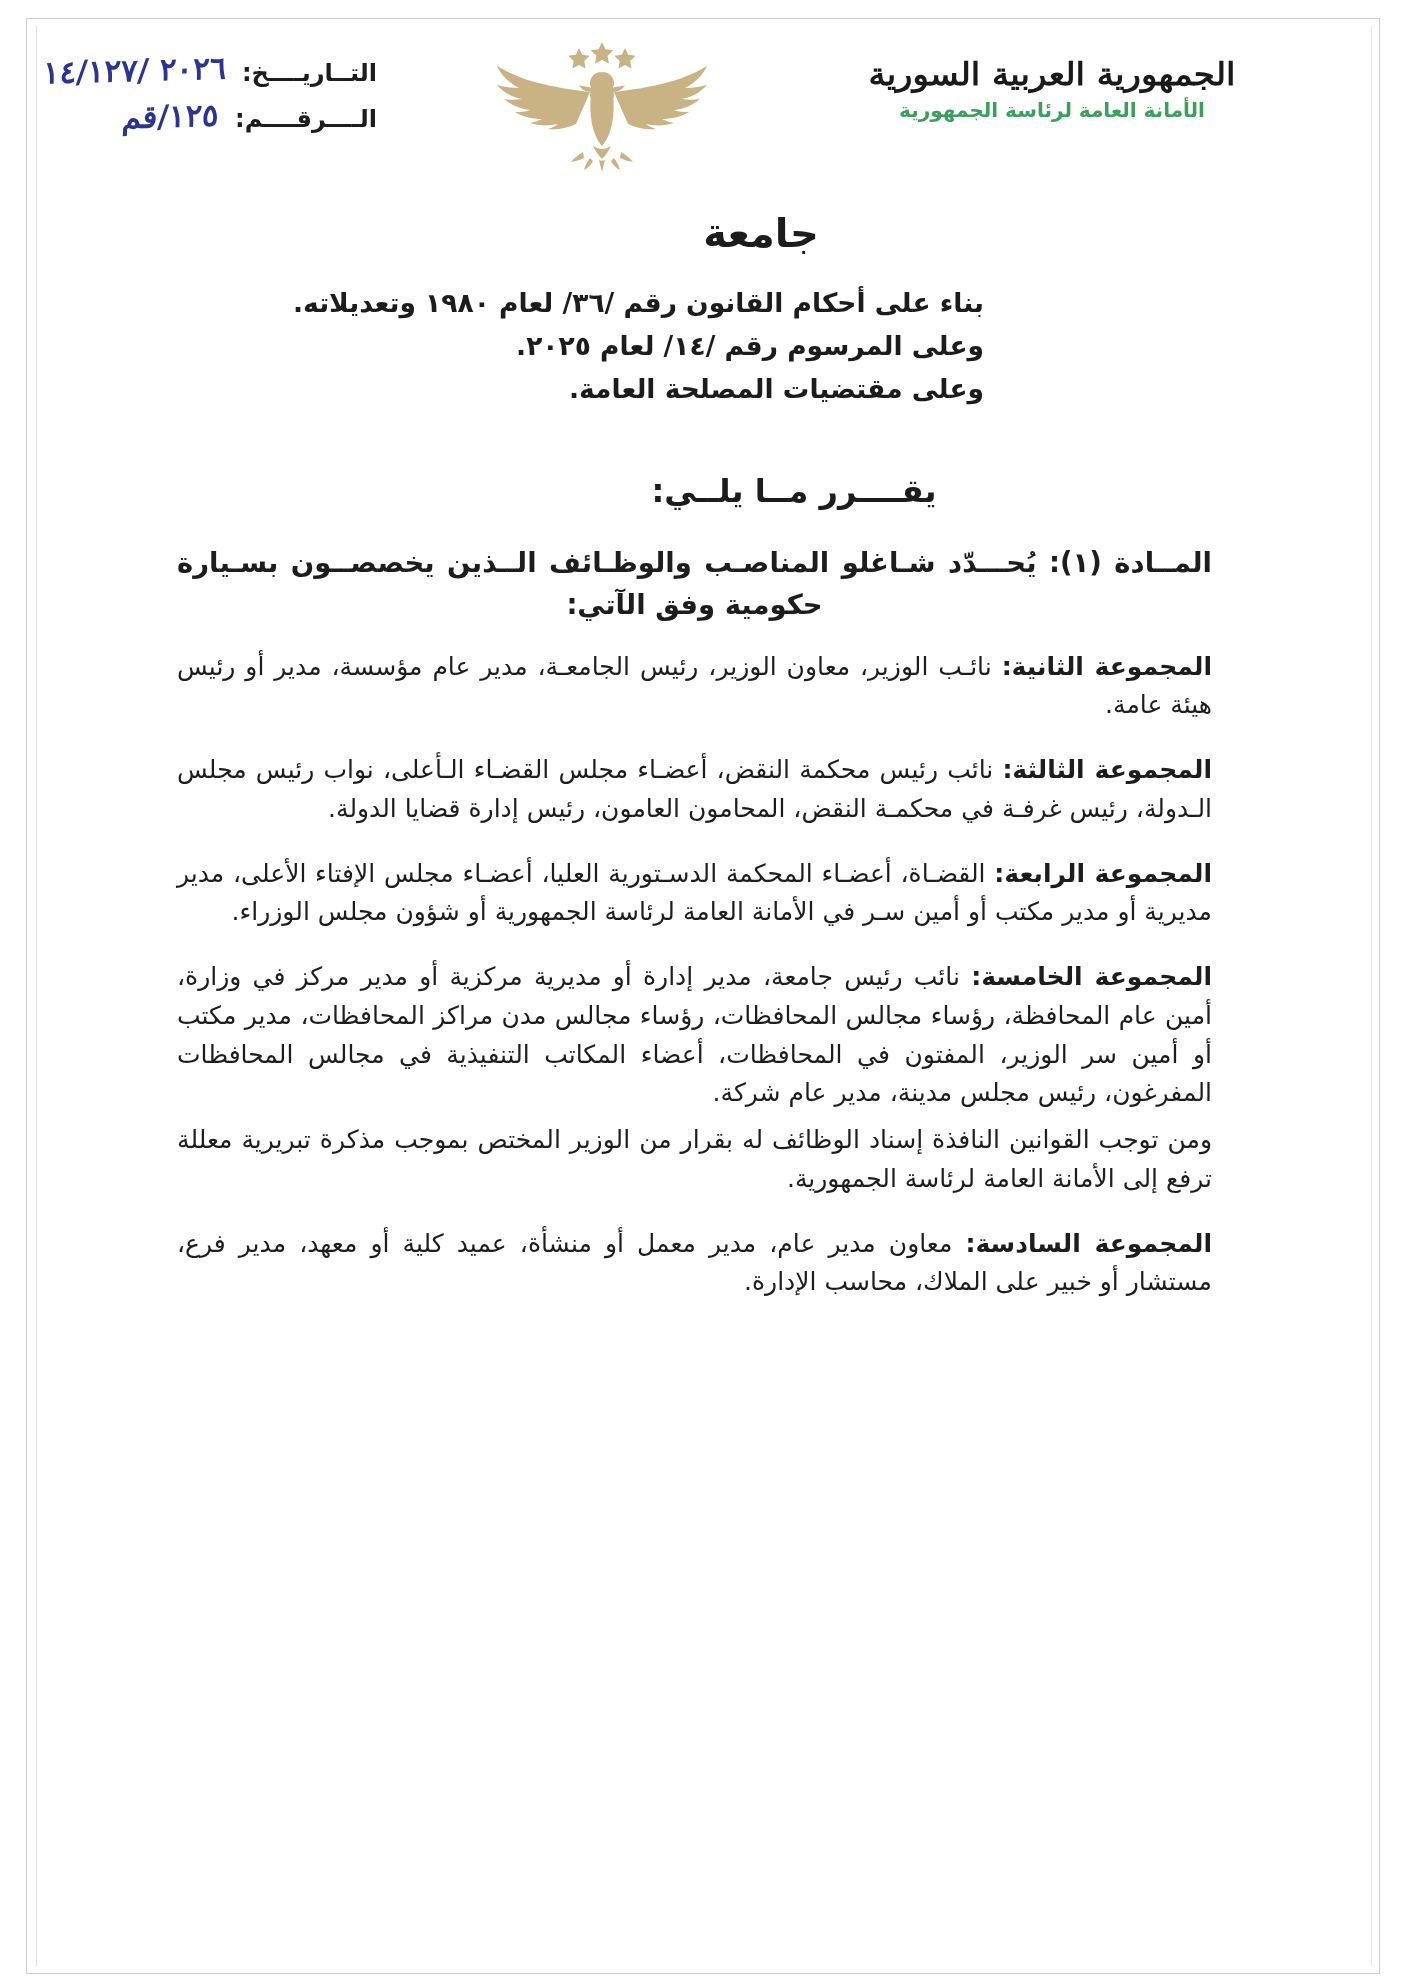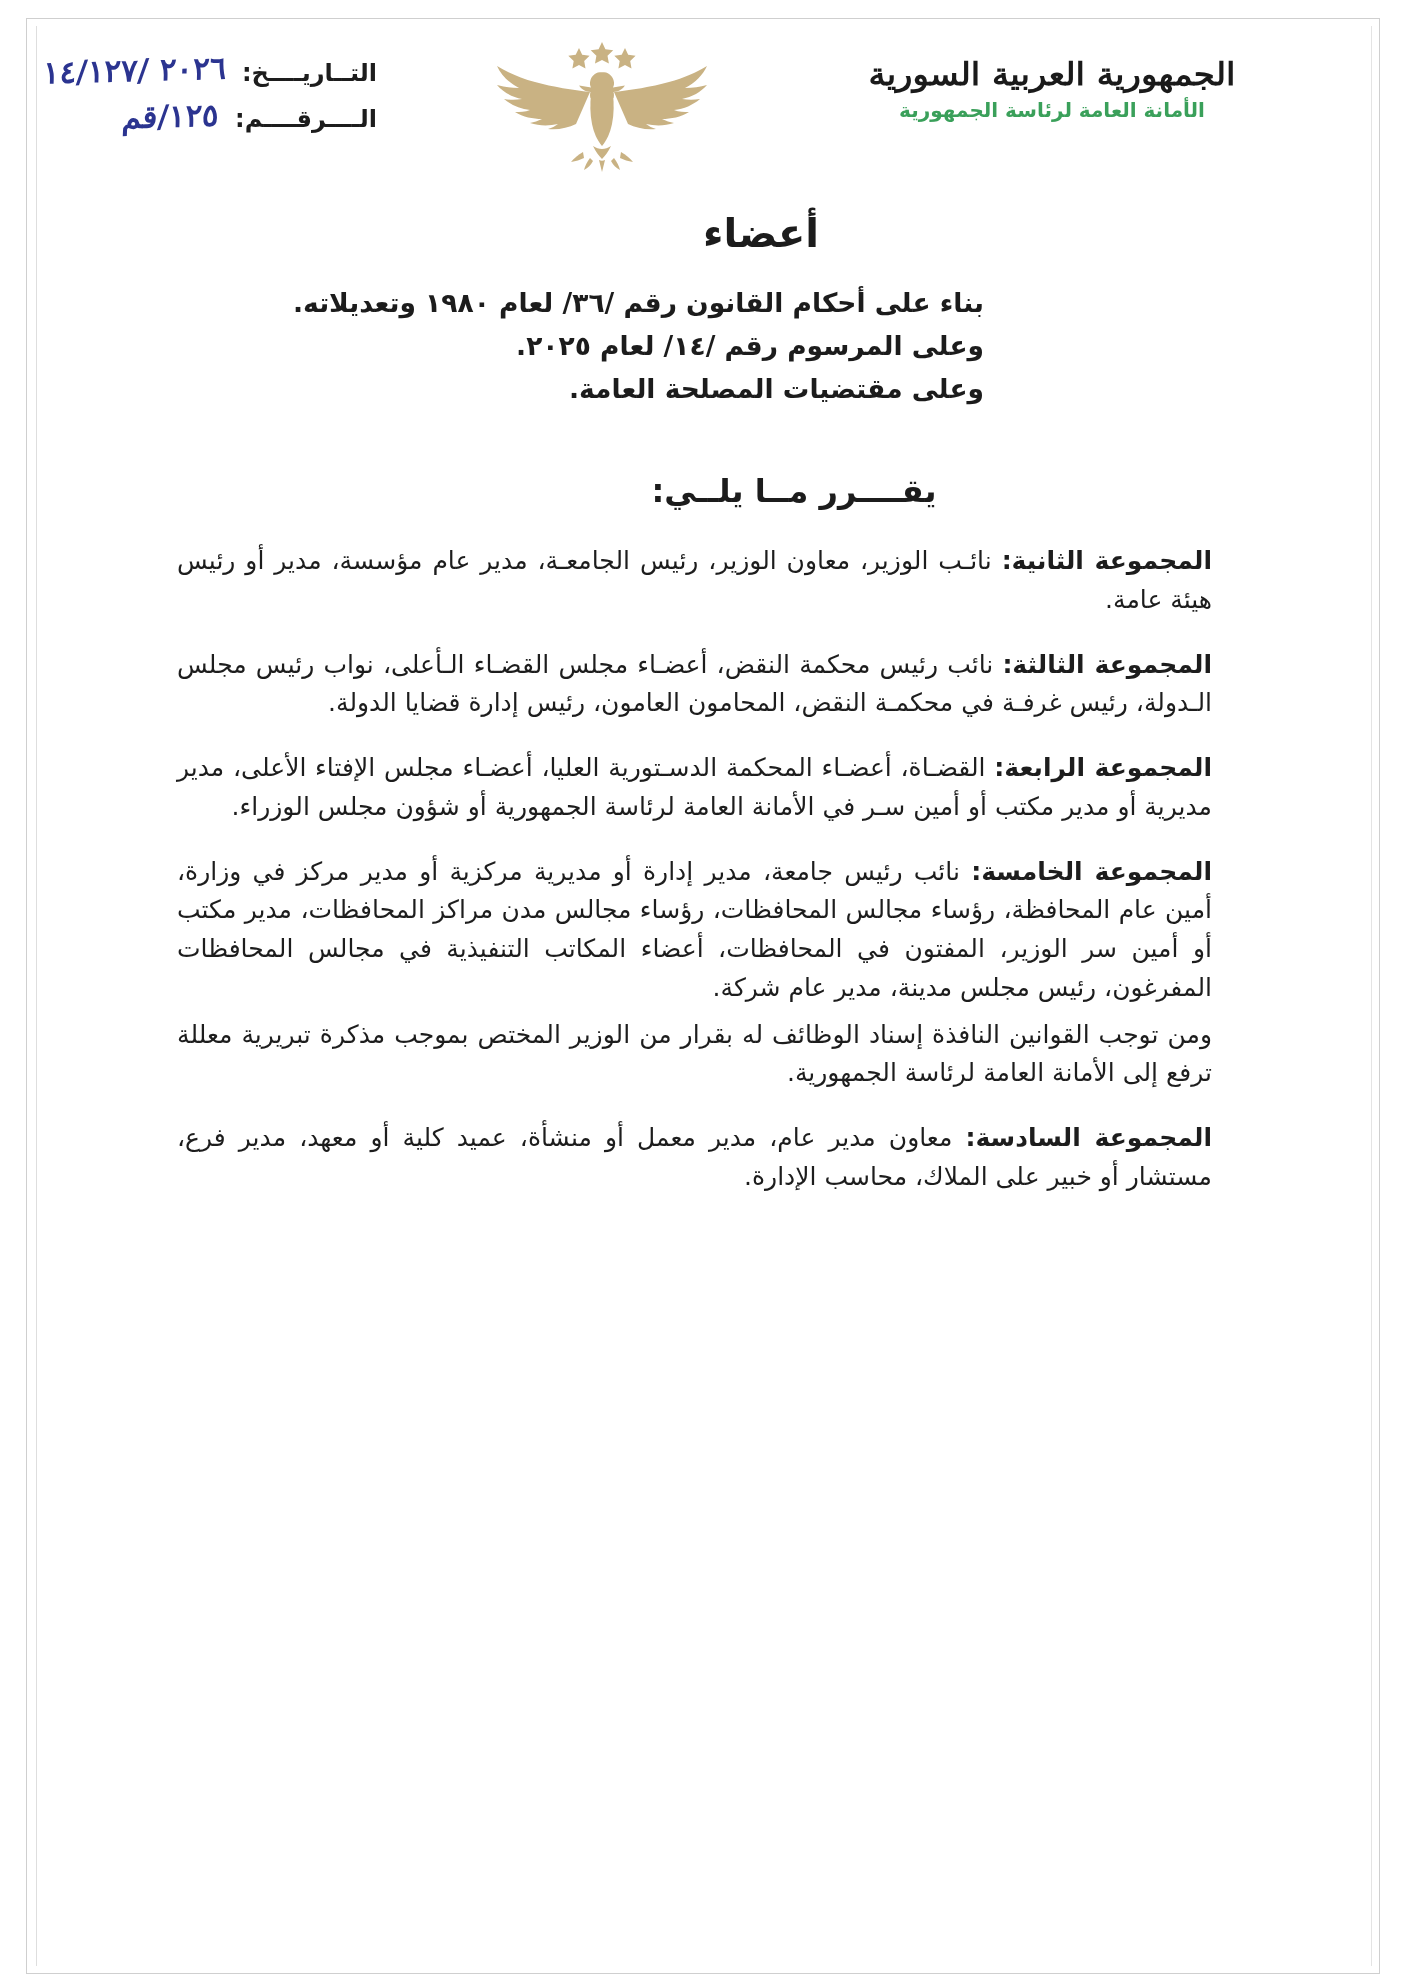--- a/index.html
+++ b/index.html
@@ -244,35 +244,36 @@
       </svg>
     </div>
 
     <div class="masthead">
       <div class="masthead-country">الجمهورية العربية السورية</div>
       <div class="masthead-office">الأمانة العامة لرئاسة الجمهورية</div>
     </div>
   </div>
 
   <div class="doc-title">
-    <span>أعضاء</span>
+    <span>جامعة</span>
   </div>
 
   <div class="preamble">
     <div>بناء على أحكام القانون رقم /٣٦/ لعام ١٩٨٠ وتعديلاته.</div>
     <div>وعلى المرسوم رقم /١٤/ لعام ٢٠٢٥.</div>
     <div>وعلى مقتضيات المصلحة العامة.</div>
   </div>
 
   <div class="decides">
     <span>يقــــرر مــا يلــي:</span>
   </div>
 
   <div class="content">
 
+    <div class="article-head">المــادة (١): يُحـــدّد شـاغلو المناصـب والوظـائف الــذين يخصصــون بسـيارة حكومية وفق الآتي:</div>
 
 
     <div class="group">
       <b>المجموعة الثانية:</b>
       <span>نائـب الوزير، معاون الوزير، رئيس الجامعـة، مدير عام مؤسسة، مدير أو رئيس هيئة عامة.</span>
     </div>
 
     <div class="group">
       <b>المجموعة الثالثة:</b>
       <span>نائب رئيس محكمة النقض، أعضـاء مجلس القضـاء الـأعلى، نواب رئيس مجلس الـدولة، رئيس غرفـة في محكمـة النقض، المحامون العامون، رئيس إدارة قضايا الدولة.</span>

